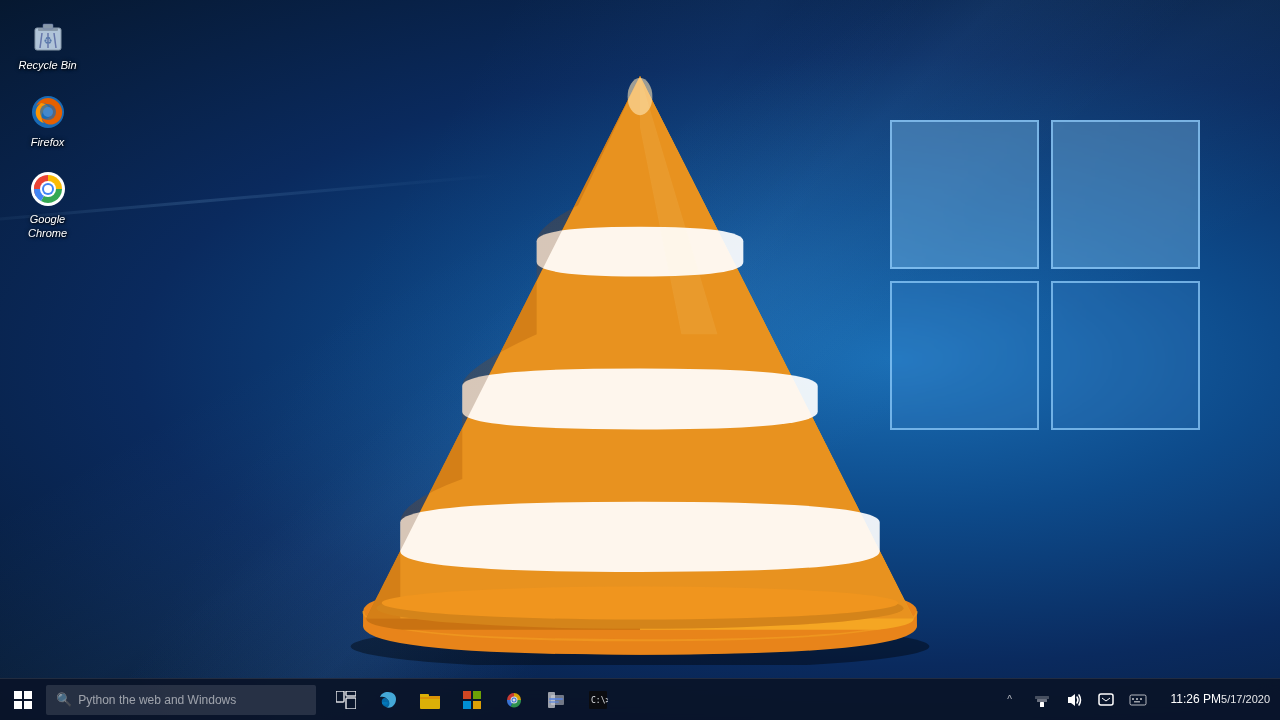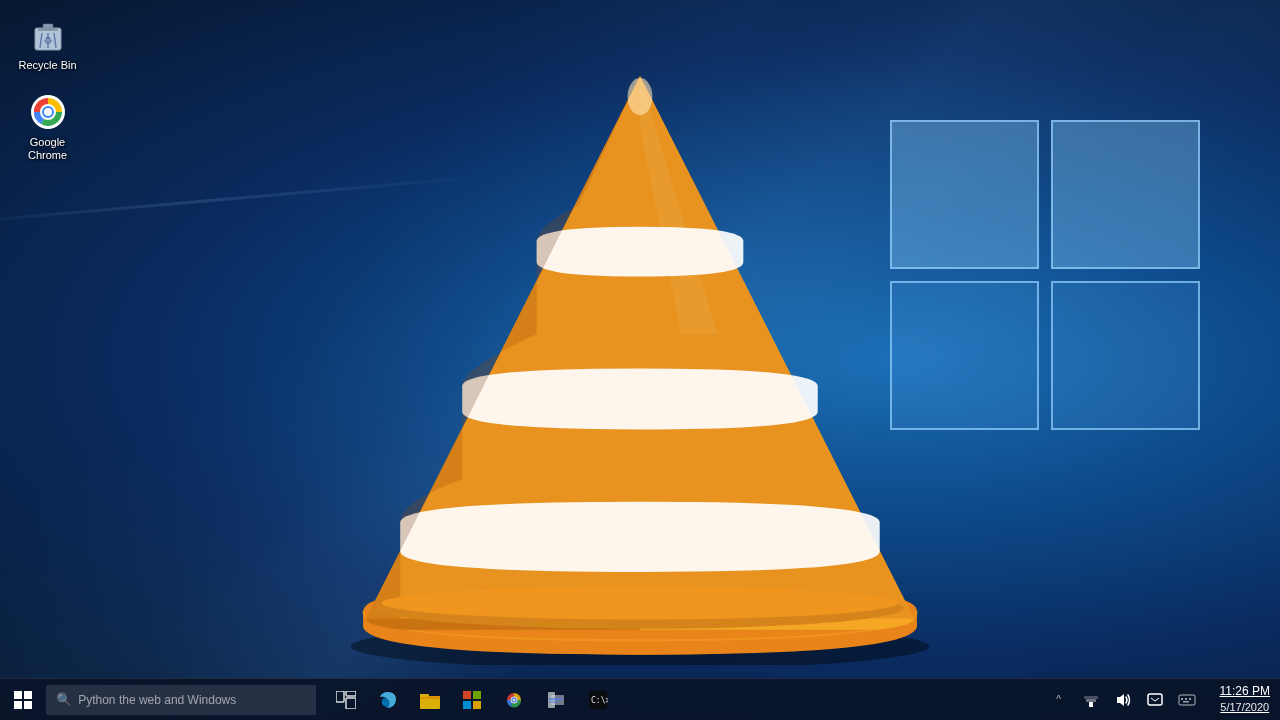--- a/index.html
+++ b/index.html
@@ -111,20 +111,21 @@
       font-size: 32px;
     }
 
     .icon-label {
       color: white;
       font-size: 11px;
       text-align: center;
       text-shadow: 1px 1px 2px rgba(0,0,0,0.8), 0 0 4px rgba(0,0,0,0.9);
       line-height: 1.2;
       word-break: break-word;
+      font-style: italic;
     }
 
     
     .taskbar {
       position: absolute;
       bottom: 0;
       left: 0;
       width: 100%;
       height: 42px;
       background: rgba(10, 20, 40, 0.92);
@@ -201,30 +202,29 @@
       display: flex;
       align-items: center;
       justify-content: center;
       color: rgba(255,255,255,0.85);
       font-size: 14px;
       cursor: pointer;
     }
 
     .taskbar-clock {
       display: flex;
-      flex-direction: column;
+      flex-direction: row;
       align-items: center;
       padding: 0 10px;
       color: white;
       font-size: 11px;
       cursor: pointer;
       line-height: 1.4;
       height: 42px;
       justify-content: center;
-      text-decoration: underline;
     }
 
     
     .light-streak {
       position: absolute;
       top: 200px;
       left: -100px;
       width: 600px;
       height: 3px;
       background: linear-gradient(90deg, transparent, rgba(150,210,255,0.15), transparent);
@@ -302,20 +302,32 @@
           <line x1="13" y1="17" x2="11" y2="32" stroke="#6677aa" stroke-width="1.5"></line>
           <line x1="19" y1="17" x2="19" y2="32" stroke="#6677aa" stroke-width="1.5"></line>
           <line x1="25" y1="17" x2="27" y2="32" stroke="#6677aa" stroke-width="1.5"></line>
 
           <text x="19" y="28" text-anchor="middle" font-size="10" fill="#5577aa">♻</text>
         </svg>
       </div>
       <span class="icon-label">Recycle Bin</span>
     </div>
 
+    <div class="desktop-icon">
+      <div class="icon-img">
+        <svg width="38" height="38" viewBox="0 0 38 38" xmlns="http://www.w3.org/2000/svg">
+          <circle cx="19" cy="19" r="16" fill="#1a6bb5"></circle>
+          <path d="M19 5 C14 5 9 8 7 13 C11 10 16 10 19 12 C22 14 24 18 22 22 C20 26 15 27 12 24 C14 30 19 33 25 31 C31 29 34 23 33 17 C32 11 26 5 19 5Z" fill="#e66000"></path>
+          <path d="M12 10 C8 13 6 17 7 22 C8 26 11 29 15 30 C12 27 12 22 14 19 C16 16 20 15 22 17 C20 13 16 10 12 10Z" fill="#ff9500"></path>
+          <circle cx="19" cy="19" r="8" fill="#1a6bb5" opacity="0.7"></circle>
+          <circle cx="19" cy="19" r="5" fill="#4488cc"></circle>
+        </svg>
+      </div>
+      <span class="icon-label">Firefox</span>
+    </div>
 
     <div class="desktop-icon">
       <div class="icon-img">
         <svg width="38" height="38" viewBox="0 0 38 38" xmlns="http://www.w3.org/2000/svg">
 
           <circle cx="19" cy="19" r="17" fill="white"></circle>
 
           <path d="M19 19 L5 19 A14 14 0 0 1 19 5 Z" fill="#ea4335" transform="rotate(-30 19 19)"></path>
 
           <path d="M19 5 A14 14 0 0 1 33 19 L19 19 Z" fill="#fbbc04"></path>

